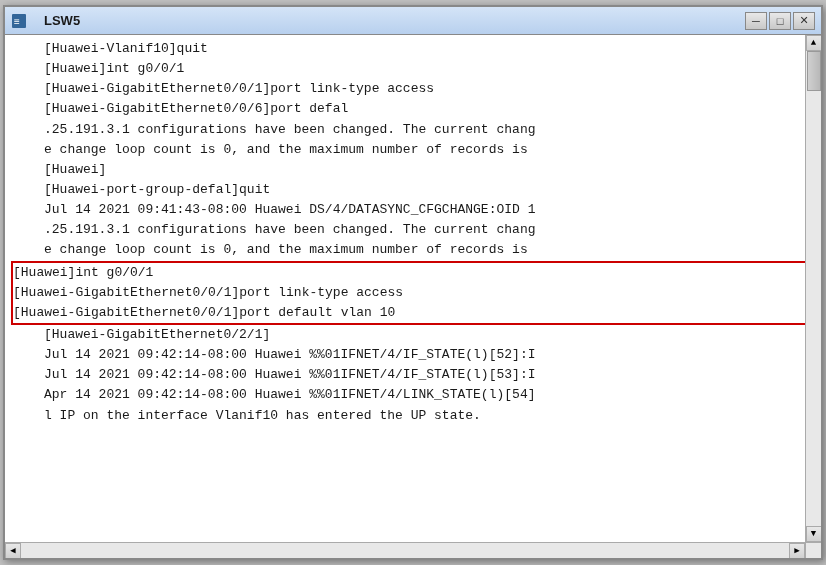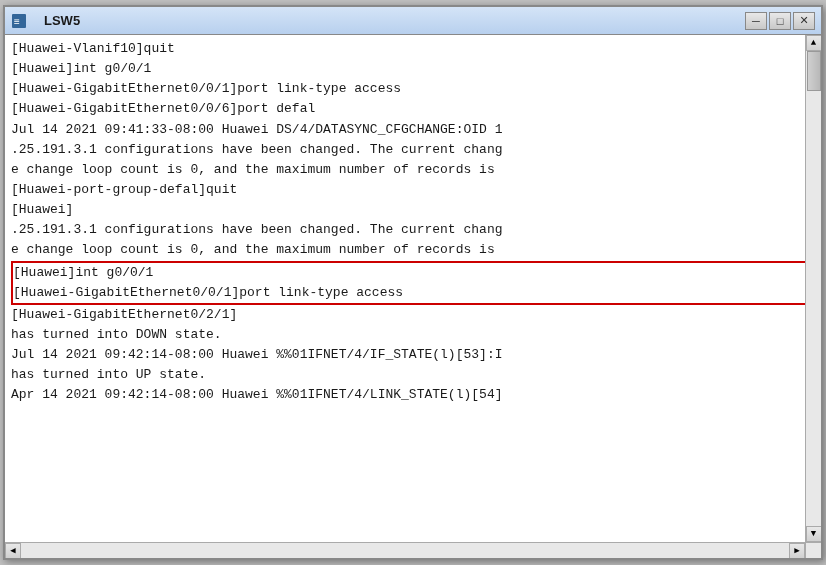--- a/index.html
+++ b/index.html
@@ -92,20 +92,21 @@
       color: #1a1a1a;
       font-family: 'Courier New', Courier, monospace;
       font-size: 13px;
       line-height: 1.55;
       white-space: pre-wrap;
       word-break: break-all;
     }
 
     .line {
       display: block;
+      margin-left: 33px;
     }
 
     .highlighted-line {
       display: block;
       background: transparent;
     }
 
     .scrollbar-v {
       position: absolute;
       right: 0;
@@ -210,34 +211,35 @@
       <div class="title-btn">□</div>
       <div class="title-btn close">✕</div>
     </div>
   </div>
 
   <div class="terminal-area">
     <div class="terminal-content" id="terminal-lines"><span class="line">[Huawei-Vlanif10]quit
 </span><span class="line">[Huawei]int g0/0/1
 </span><span class="line">[Huawei-GigabitEthernet0/0/1]port link-type access
 </span><span class="line">[Huawei-GigabitEthernet0/0/6]port defal
-</span><span class="line">Jul 14 2021 09:41:33-08:00 Huawei DS/4/DATASYNC_CFGCHANGE:OID 1
 </span><span class="line">.25.191.3.1 configurations have been changed. The current chang
 </span><span class="line">e change loop count is 0, and the maximum number of records is
+</span><span class="line">[Huawei]
 </span><span class="line">[Huawei-port-group-defal]quit
-</span><span class="line">[Huawei]
+</span><span class="line">Jul 14 2021 09:41:43-08:00 Huawei DS/4/DATASYNC_CFGCHANGE:OID 1
 </span><span class="line">.25.191.3.1 configurations have been changed. The current chang
 </span><span class="line">e change loop count is 0, and the maximum number of records is
 </span><span style="display:block; border: 2px solid #cc0000; padding: 0; margin: 0;"><span class="highlighted-line">[Huawei]int g0/0/1
 </span><span class="highlighted-line">[Huawei-GigabitEthernet0/0/1]port link-type access
+</span><span class="highlighted-line">[Huawei-GigabitEthernet0/0/1]port default vlan 10
 </span></span><span class="line">[Huawei-GigabitEthernet0/2/1]
-</span><span class="line">has turned into DOWN state.
+</span><span class="line">Jul 14 2021 09:42:14-08:00 Huawei %%01IFNET/4/IF_STATE(l)[52]:I
 </span><span class="line">Jul 14 2021 09:42:14-08:00 Huawei %%01IFNET/4/IF_STATE(l)[53]:I
-</span><span class="line">has turned into UP state.
 </span><span class="line">Apr 14 2021 09:42:14-08:00 Huawei %%01IFNET/4/LINK_STATE(l)[54]
+</span><span class="line">l IP on the interface Vlanif10 has entered the UP state.
 </span></div>
 
     <div class="scrollbar-v">
       <div class="scrollbar-arrow">▲</div>
       <div class="scrollbar-track">
         <div class="scrollbar-thumb"></div>
       </div>
       <div class="scrollbar-arrow">▼</div>
     </div>
 

